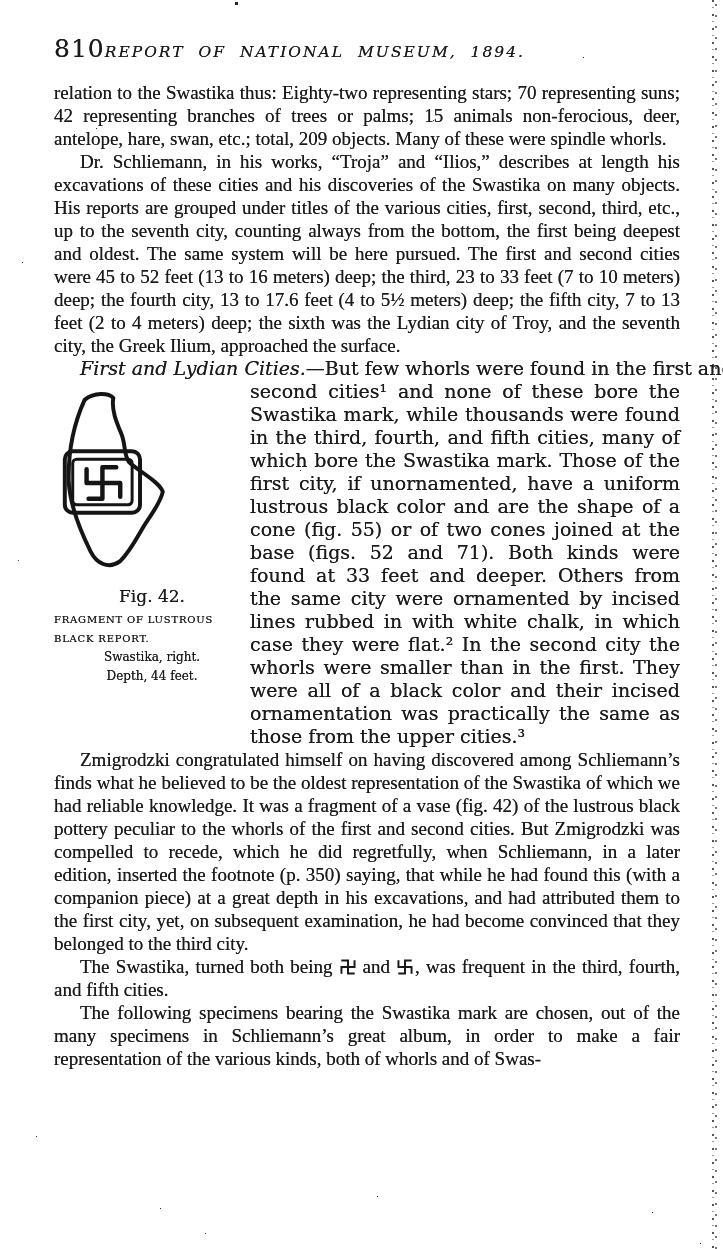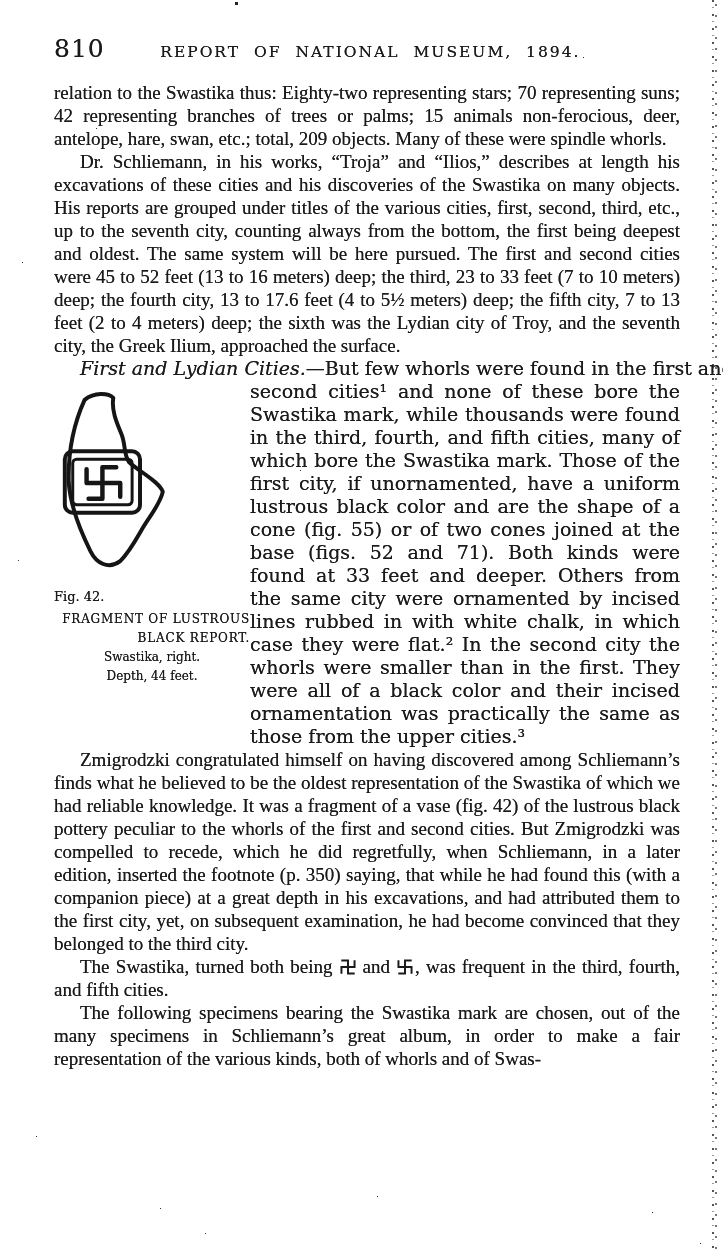--- a/index.html
+++ b/index.html
@@ -11,37 +11,37 @@
     color:#1a1a1a;
     font-family:"DejaVu Serif", serif;
     overflow:hidden;
     box-sizing:border-box;
     padding:34px 43px 0 54px;
     text-shadow:0 0 0.4px rgba(20,20,20,.8);
   }
   
   .hdr { display:flex; align-items:baseline; margin-bottom:18px; }
   .pagenum { font-size:25px; letter-spacing:1px; }
-  .running-title { flex:1; text-align:center; font-size:15.5px; letter-spacing:2px; word-spacing:7px; padding-right:44px; }
+  .running-title { flex:1; font-size:15.5px; letter-spacing:2px; word-spacing:7px; padding-right:44px;font-style:italic; }
 
   
   .bodytext { font-size:19px; line-height:23px; text-align:justify; }
   .para { margin:0; text-indent:26px;font-family:Liberation Serif, serif; }
   .noindent { text-indent:0; }
   .p3first { margin:0; text-indent:26px; white-space:nowrap; }
   .p3first em { font-style:italic; }
   .p3row { display:flex; align-items:flex-start; }
   .figcol { flex:0 0 196px; width:196px; padding-top:8px; }
   .p3text { flex:1; text-align:justify; }
 
   
   figure { margin:0; }
   .sherd { display:block; margin-left:4px; }
-  .figlabel { font-size:13px; text-align:left; margin-top:7px; }
-  .figcaps  { font-size:12px; letter-spacing:.8px; text-align:right; line-height:15px; margin-top:4px; }
+  .figlabel { font-size:17px; text-align:center; margin-top:7px; }
+  .figcaps  { font-size:10px; letter-spacing:.8px; text-align:left; line-height:15px; margin-top:4px; }
   .figline  { font-size:12px; text-align:center; line-height:16px; margin-top:3px; }
   .figsrc   { font-size:9.5px; text-align:center; margin-top:3px; letter-spacing:.2px; }
 
   
   .sw { vertical-align:-3px; }
   .sw1 { margin:0 6px; }
   .sw2 { margin-left:6px; margin-right:1px; }
 
   
   .noise-right {

